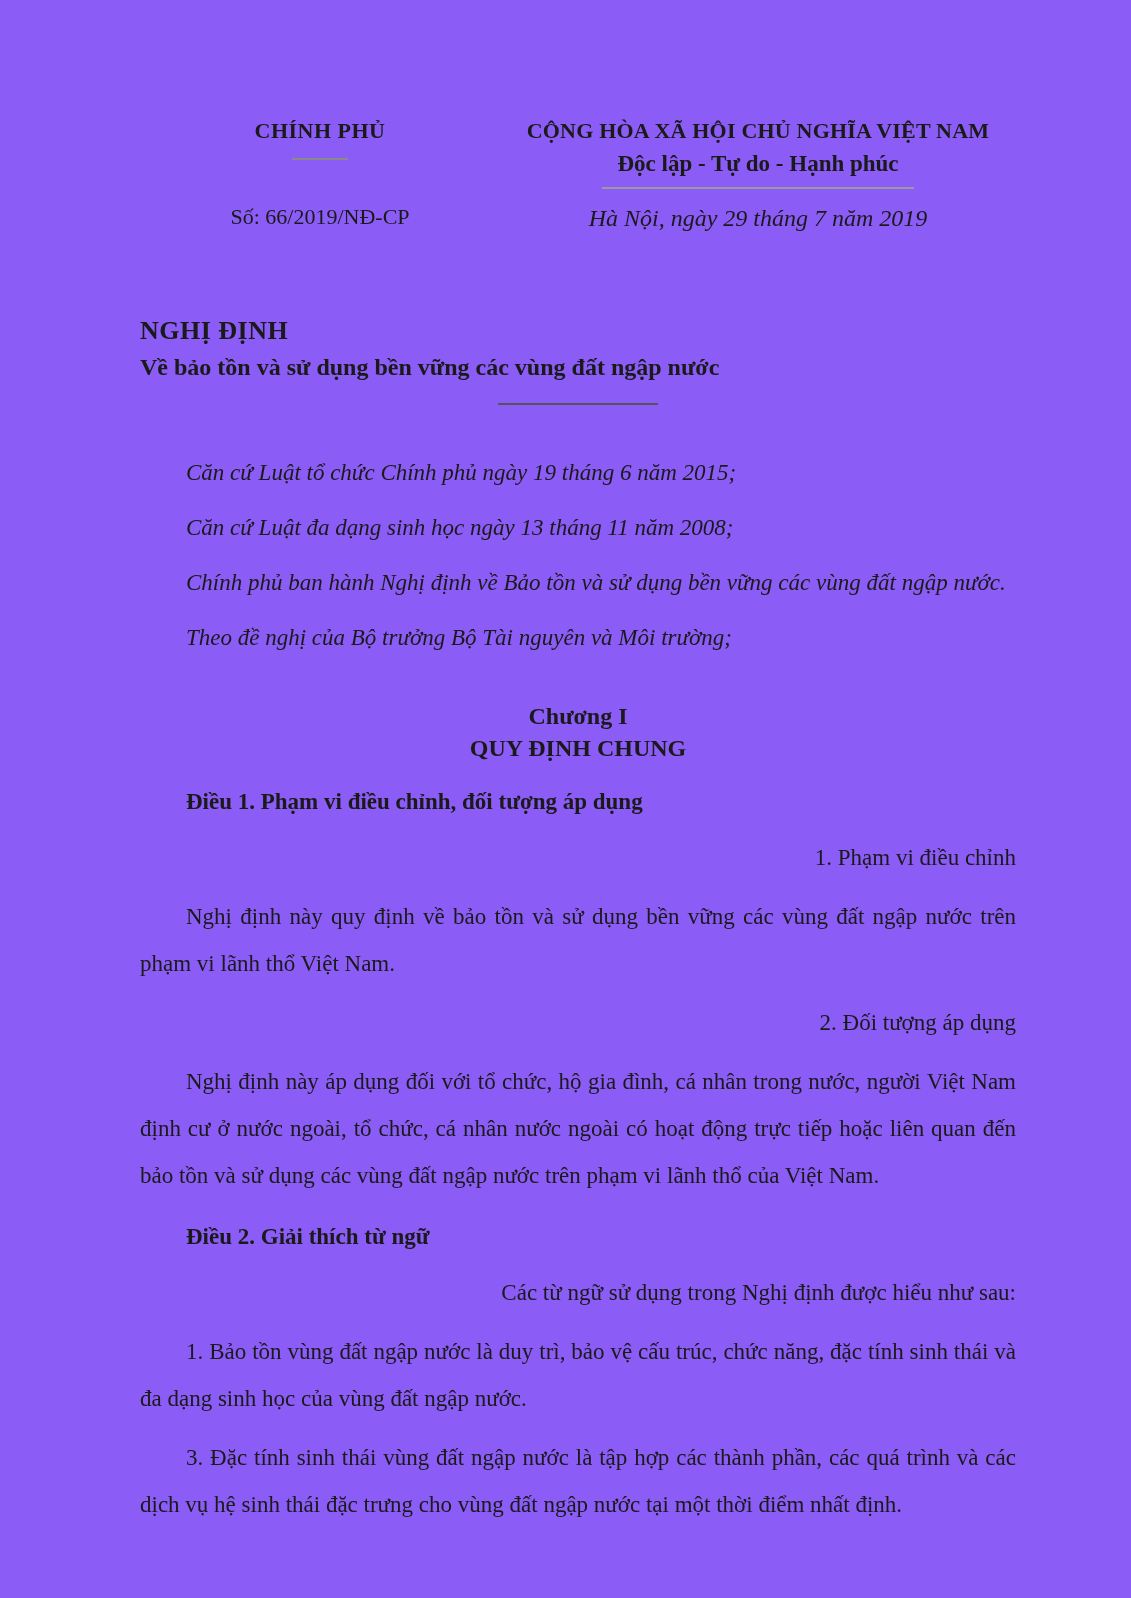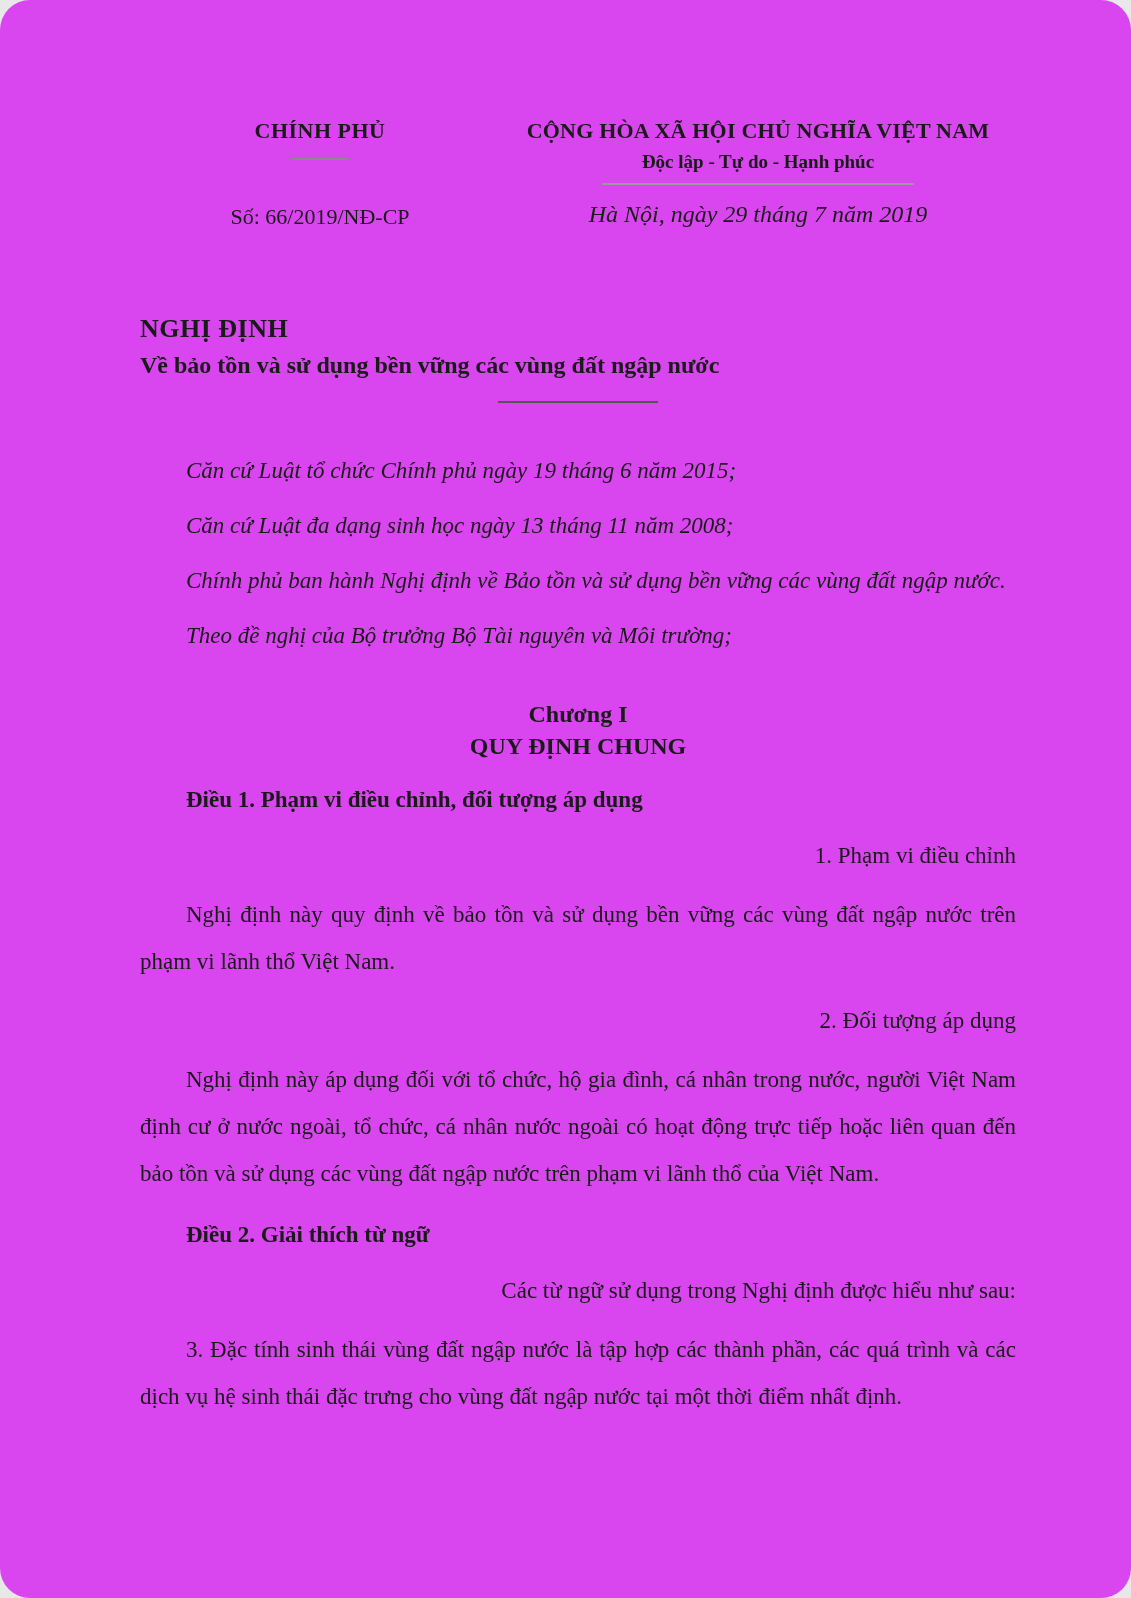--- a/index.html
+++ b/index.html
@@ -1,36 +1,35 @@
 <!DOCTYPE html>
 <html><head>
 <meta charset="utf-8">
 <style>
   html,body{margin:0;padding:0;background:#e8e8e8;}
   .docpage{
     position:relative;
     width:1131px;height:1598px;
     margin:0 auto;
-    background:#d946ef;
+    background:#8b5cf6;
     box-sizing:border-box;
     padding:118px 115px 40px 140px;
     font-family:"Liberation Serif","DejaVu Serif",serif;
     color:#1a1a1a;
     overflow:hidden;
-    border-radius:30px;
   }
   
   .hdr{display:flex;align-items:flex-start;}
   .hdr-left{width:360px;text-align:center;flex:0 0 auto;}
   .hdr-right{flex:1 1 auto;text-align:center;}
   .org-name{font-size:22px;font-weight:bold;letter-spacing:.5px;}
   .org-divider{width:56px;height:2px;background:#8a8a8a;margin:14px auto 0;}
   .doc-number{font-size:22px;margin-top:44px;}
   .country-line{font-size:22px;font-weight:bold;letter-spacing:.2px;}
-  .motto-line{font-size:19px;font-weight:bold;margin-top:7px;}
+  .motto-line{font-size:23px;font-weight:bold;margin-top:7px;}
   .motto-divider{width:312px;height:1.5px;background:#9a9a9a;margin:10px auto 0;}
   .place-date{font-size:24px;font-style:italic;margin-top:16px;}
   
   .title-block{margin-top:84px;}
   .doc-kind{font-size:26px;font-weight:bold;letter-spacing:.5px;}
   .doc-subject{font-size:24px;font-weight:bold;margin-top:8px;}
   .title-divider{width:160px;height:2px;background:#555;margin:22px auto 0;}
   
   .preamble{margin-top:44px;}
   .preamble p{
@@ -95,16 +94,17 @@
     <p class="article-heading">Điều 1. Phạm vi điều chỉnh, đối tượng áp dụng</p>
     <p class="body-para single">1. Phạm vi điều chỉnh</p>
     <p class="body-para">Nghị định này quy định về bảo tồn và sử dụng bền vững các vùng đất ngập nước trên phạm vi lãnh thổ Việt Nam.</p>
     <p class="body-para single">2. Đối tượng áp dụng</p>
     <p class="body-para">Nghị định này áp dụng đối với tổ chức, hộ gia đình, cá nhân trong nước, người Việt Nam định cư ở nước ngoài, tổ chức, cá nhân nước ngoài có hoạt động trực tiếp hoặc liên quan đến bảo tồn và sử dụng các vùng đất ngập nước trên phạm vi lãnh thổ của Việt Nam.</p>
   </div>
 
   <div>
     <p class="article-heading">Điều 2. Giải thích từ ngữ</p>
     <p class="body-para single">Các từ ngữ sử dụng trong Nghị định được hiểu như sau:</p>
+    <p class="body-para">1. Bảo tồn vùng đất ngập nước là duy trì, bảo vệ cấu trúc, chức năng, đặc tính sinh thái và đa dạng sinh học của vùng đất ngập nước.</p>
     <p class="body-para">3. Đặc tính sinh thái vùng đất ngập nước là tập hợp các thành phần, các quá trình và các dịch vụ hệ sinh thái đặc trưng cho vùng đất ngập nước tại một thời điểm nhất định.</p>
   </div>
 
 </div>
 
 </body></html>

